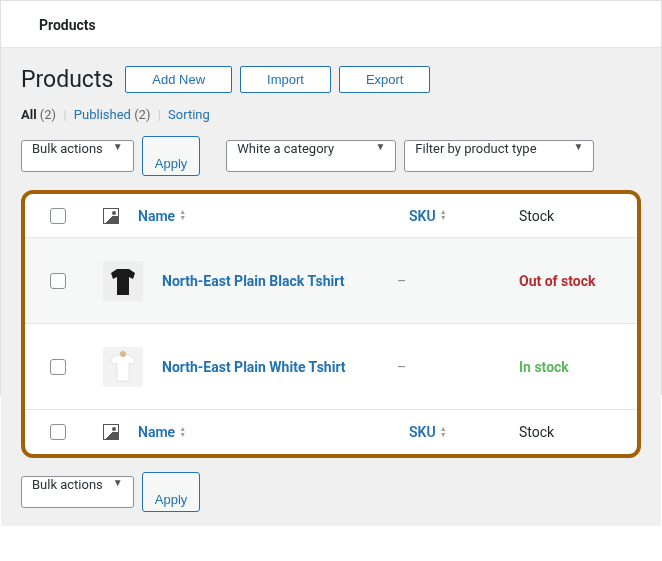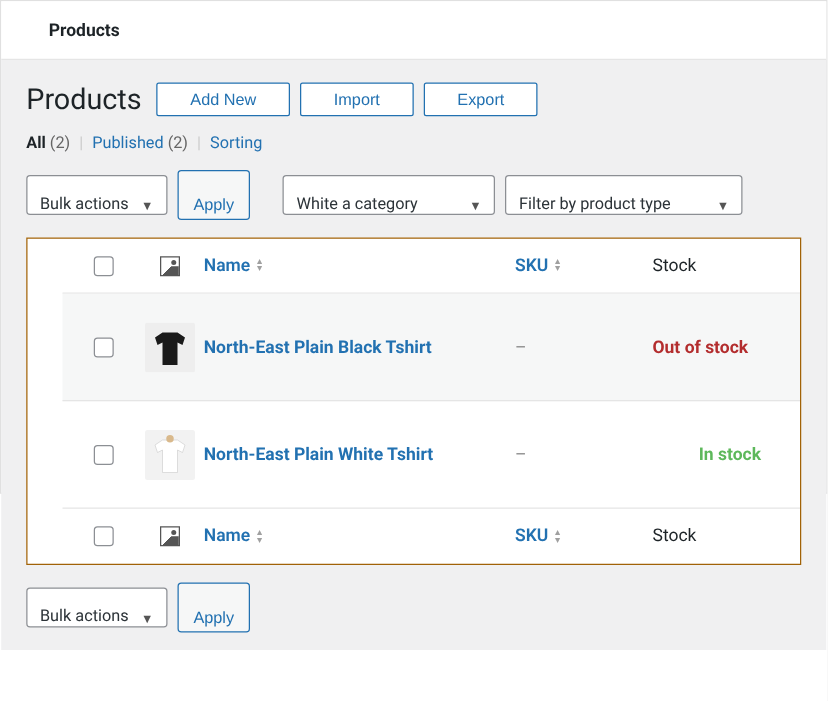--- a/index.html
+++ b/index.html
@@ -69,21 +69,21 @@
     align-items: center;
   }
   .select {
     background: #fff;
     border: 1px solid #8c8f94;
     border-radius: 3px;
     padding: 0 10px;
     font-size: 13px;
     height: 32px;
     display: inline-flex;
-    align-items: flex-end;
+    align-items: flex-start;
     gap: 10px;
     cursor: pointer;
     color: #2c3338;
   }
   .select .chev {
     font-size: 10px;
     color: #555;
   }
   .btn-apply {
     border: 1px solid #2271b1;
@@ -92,34 +92,33 @@
     padding: 19px 12px;
     font-size: 13px;
     border-radius: 3px;
     cursor: pointer;
     height: 32px;
   }
   .sel-wide { min-width: 170px; justify-content: space-between; }
   .sel-wider { min-width: 190px; justify-content: space-between; }
   .table {
     background: #fff;
-    border: 1px solid #a16207;
-    border-radius: 0;
+    border: 4px solid #a16207;
+    border-radius: 12px;
     overflow: hidden;
-    padding-left: 28px;
   }
   .trow {
     display: grid;
     grid-template-columns: 50px 55px 1fr 110px 110px;
     align-items: center;
     padding: 10px 8px;
     border-bottom: 1px solid #e5e5e5;
     min-height: 44px;
   }
-  .trow.body { min-height: 86px; }
+  .trow.body { min-height: 86px; gap: 12px; }
   .trow:last-child { border-bottom: none; }
   .trow.alt { background: #f6f7f7; }
   .check-cell { display: flex; justify-content: center; }
   .checkbox {
     width: 16px; height: 16px;
     border: 1px solid #8c8f94;
     border-radius: 3px;
     background: #fff;
     cursor: pointer;
     display: inline-block;
@@ -168,21 +167,21 @@
     flex-direction: column;
     gap: 1px;
     font-size: 7px;
     line-height: 5px;
     color: #a0a0a0;
   }
   .col-header { color: #1d2327; font-weight: 400; }
   .name-link { color: #2271b1; font-weight: 700; cursor: pointer; }
   .sku-dash { color: #888; }
   .stock-out { color: #b32d2e; font-weight: 700; }
-  .stock-in { color: #5db85b; font-weight: 700; margin-left: 37px; }
+  .stock-in { color: #5db85b; font-weight: 700; }
   .bottom-controls {
     display: flex;
     gap: 8px;
     align-items: center;
   }
 </style>
 </head>
 <body>
 
 <div class="outer">

